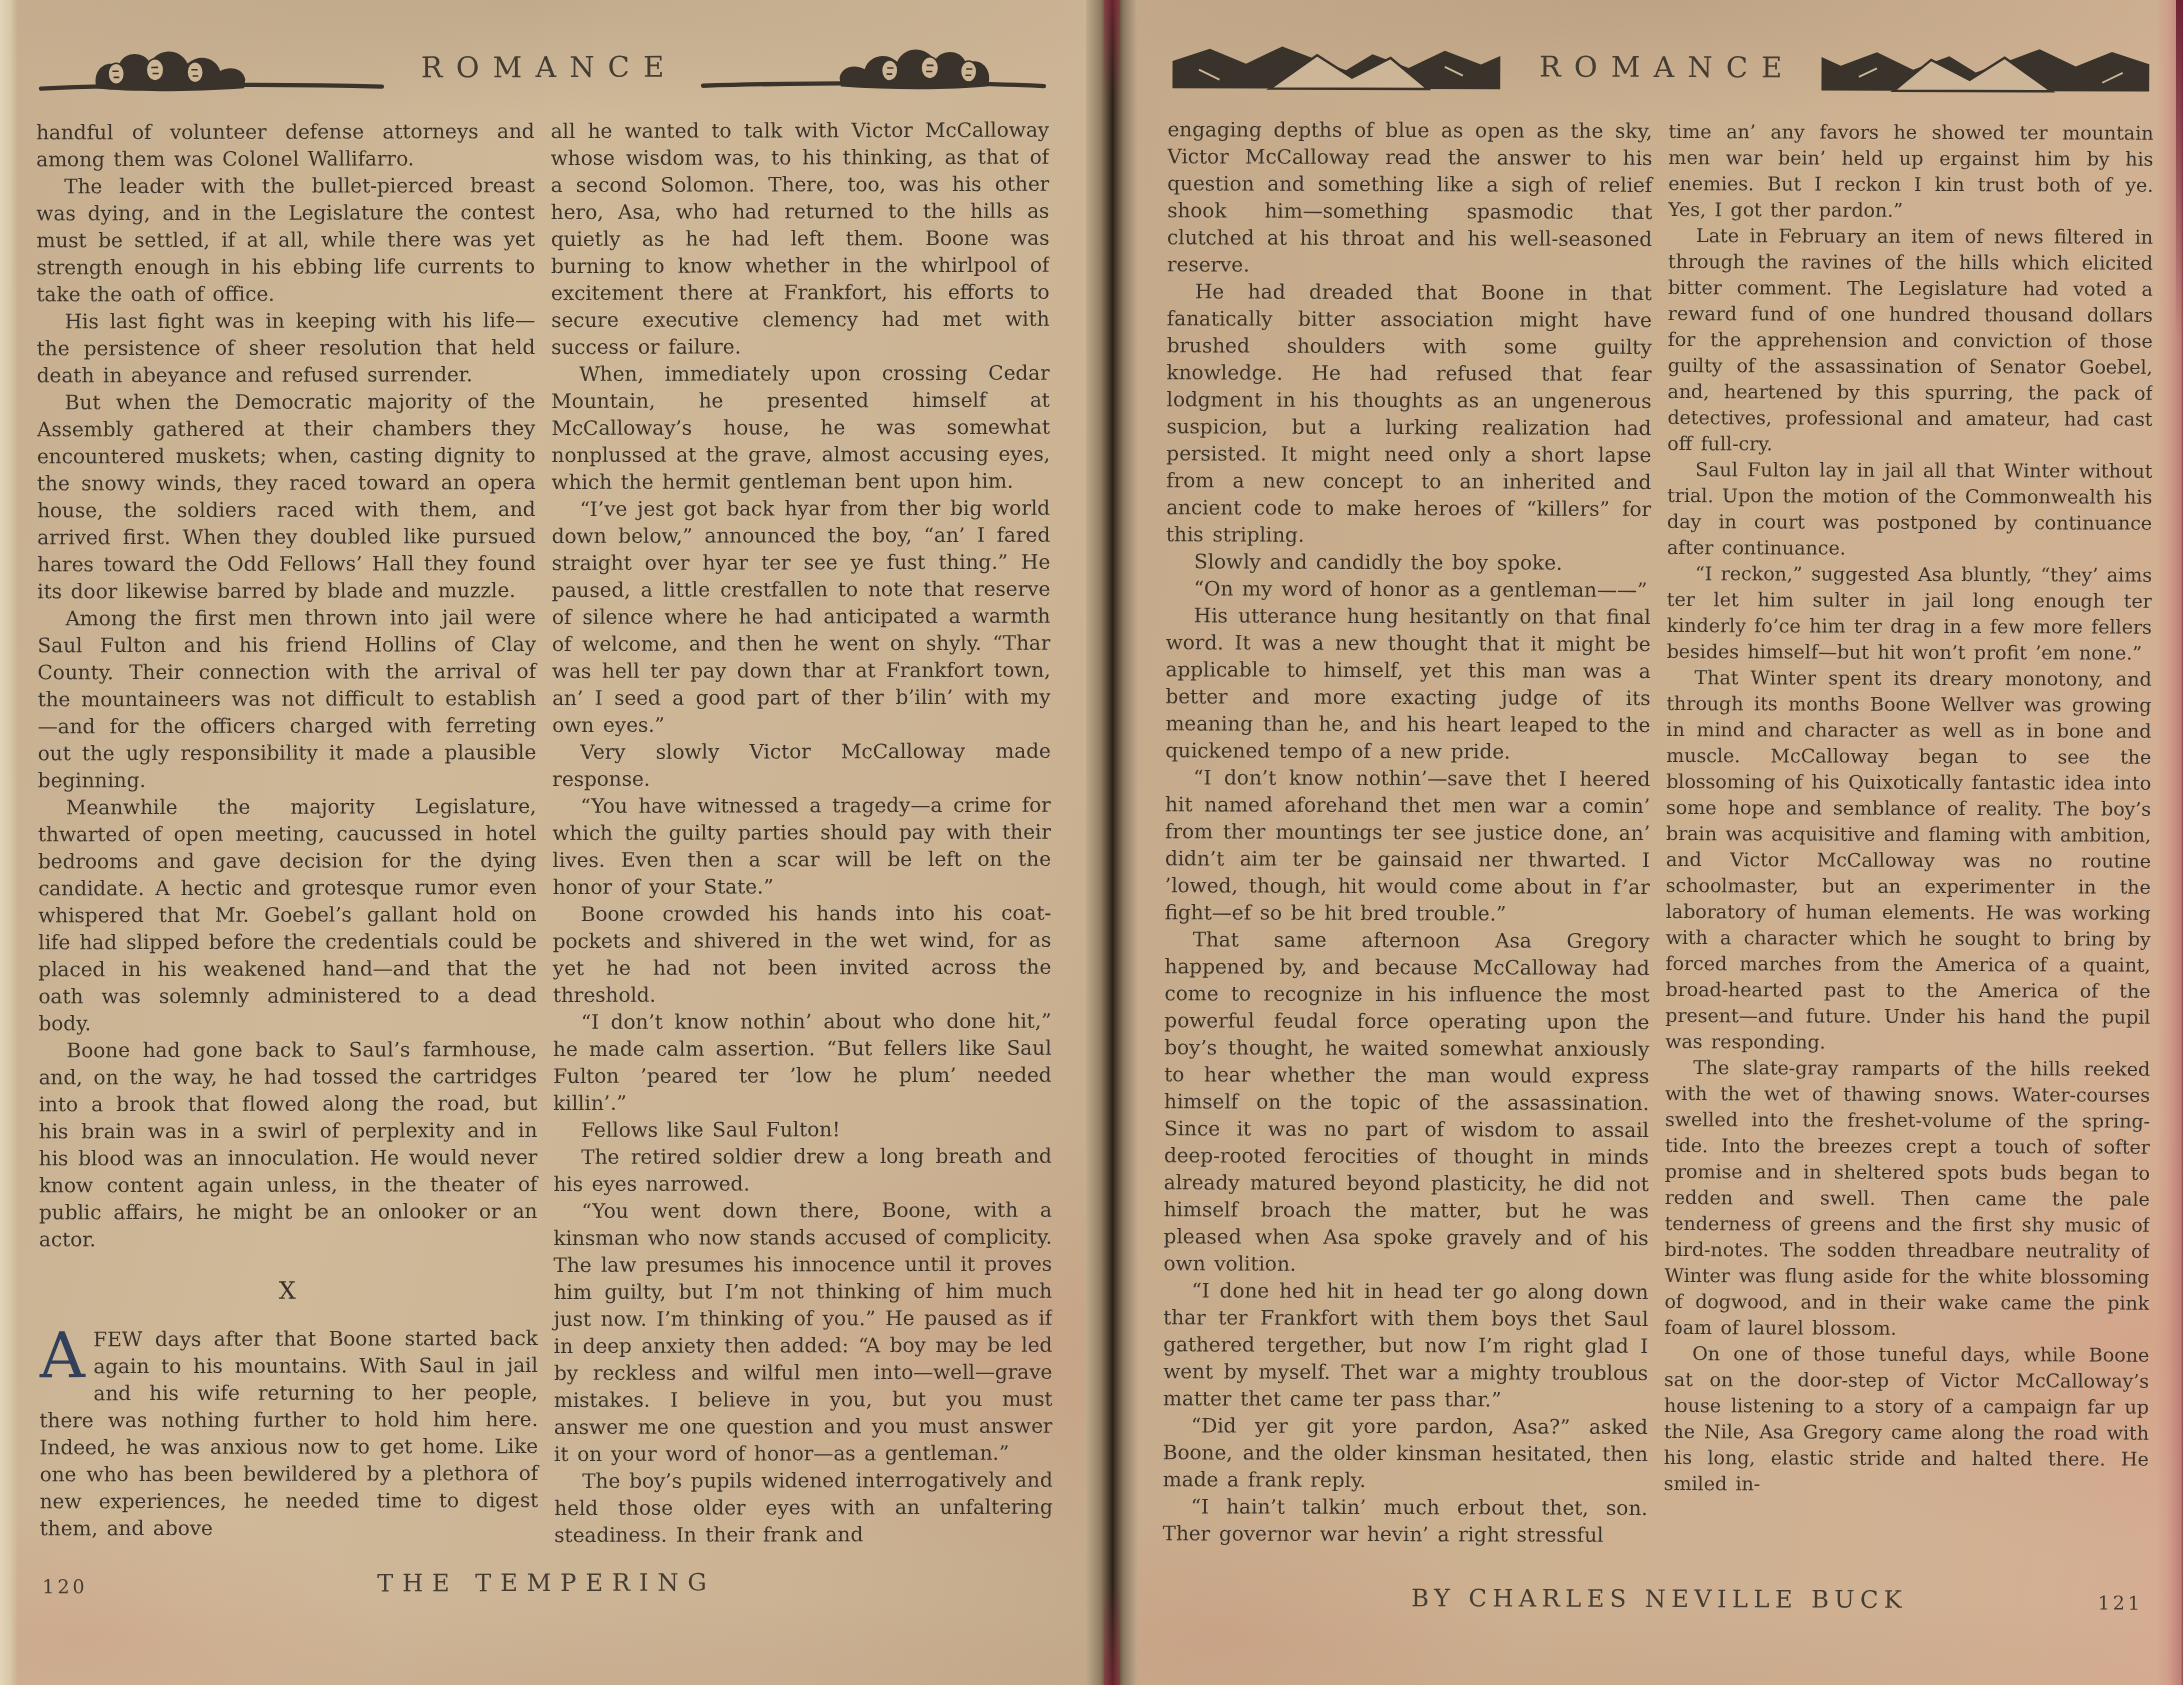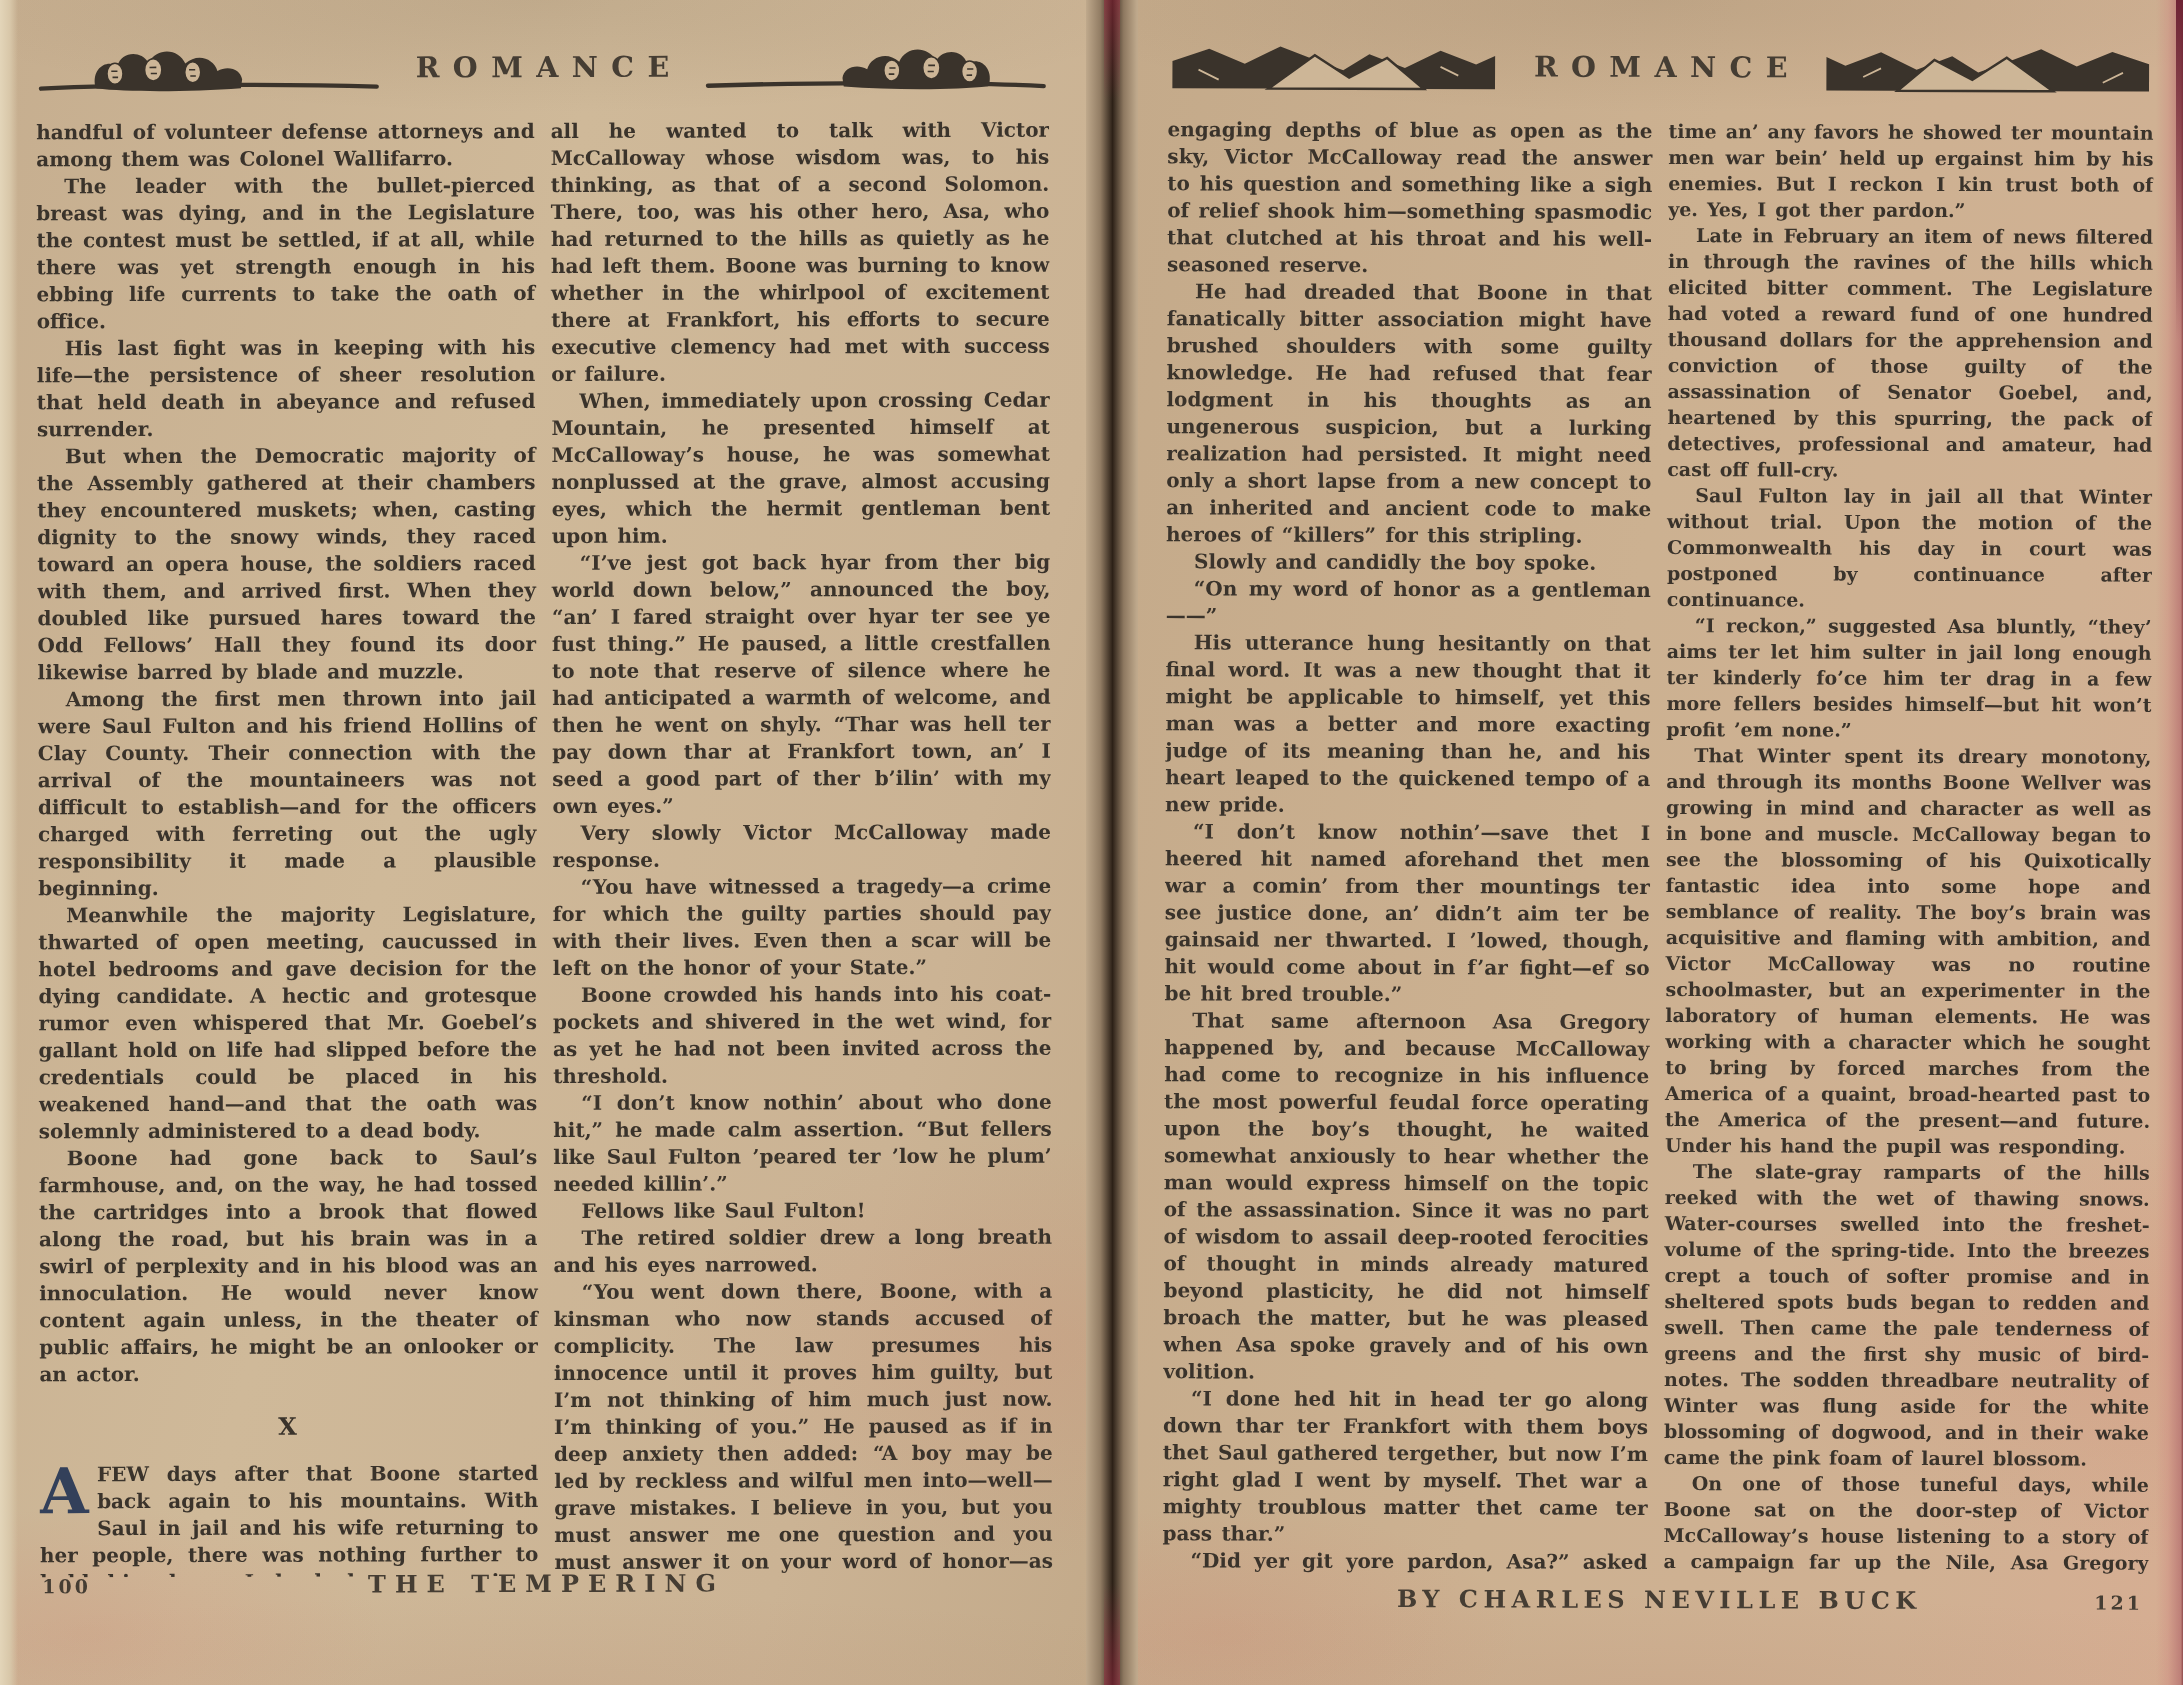--- a/index.html
+++ b/index.html
@@ -4,21 +4,21 @@
 <style>
   html, body { margin:0; padding:0; }
   body {
     width:2183px; height:1685px; overflow:hidden;
     background:#8d7c64;
     font-family:"DejaVu Serif", "Liberation Serif", serif;
   }
   .scan { position:relative; width:2183px; height:1685px; background:#bfa98c; }
 
   
-  .page { position:absolute; top:0; bottom:0;font-weight:bold; }
+  .page { position:absolute; top:0; bottom:0; }
   .page-left {
     left:0; width:1086px;
     background:linear-gradient(105deg,#c6ae8f 0%,#cfb999 40%,#cbb394 78%,#c3aa8a 100%);
   }
   .page-right {
     left:1138px; right:0;
     background:linear-gradient(100deg,#c4aa8a 0%,#ccb191 45%,#d0b193 78%,#d6ad92 100%);
   }
   .page::before { 
     content:""; position:absolute; inset:0; pointer-events:none;
@@ -148,21 +148,21 @@
             <p class="para">“You have witnessed a tragedy—a crime for which the guilty parties should pay with their lives.  Even then a scar will be left on the honor of your State.”</p>
             <p class="para">Boone crowded his hands into his coat-pockets and shivered in the wet wind, for as yet he had not been invited across the threshold.</p>
             <p class="para">“I don’t know nothin’ about who done hit,” he made calm assertion.  “But fellers like Saul Fulton ’peared ter ’low he plum’ needed killin’.”</p>
             <p class="para">Fellows like Saul Fulton!</p>
             <p class="para">The retired soldier drew a long breath and his eyes narrowed.</p>
             <p class="para">“You went down there, Boone, with a kinsman who now stands accused of complicity.  The law presumes his innocence until it proves him guilty, but I’m not thinking of him much just now.  I’m thinking of you.”  He paused as if in deep anxiety then added: “A boy may be led by reckless and wilful men into—well—grave mistakes.  I believe in you, but you must answer me one question and you must answer it on your word of honor—as a gentleman.”</p>
             <p class="para">The boy’s pupils widened interrogatively and held those older eyes with an unfaltering steadiness.  In their frank and</p>
           </div>
       </div>
       <div class="page-footer">
-        <span class="footer-pagenum pagenum-left">100</span>
+        <span class="footer-pagenum pagenum-left">120</span>
         <span class="footer-center">THE TEMPERING</span>
       </div>
     </div>
   </div>
 
   <div class="gutter"></div>
 
   <div class="page page-right">
     <div class="page-inner">
       <div class="page-header">

